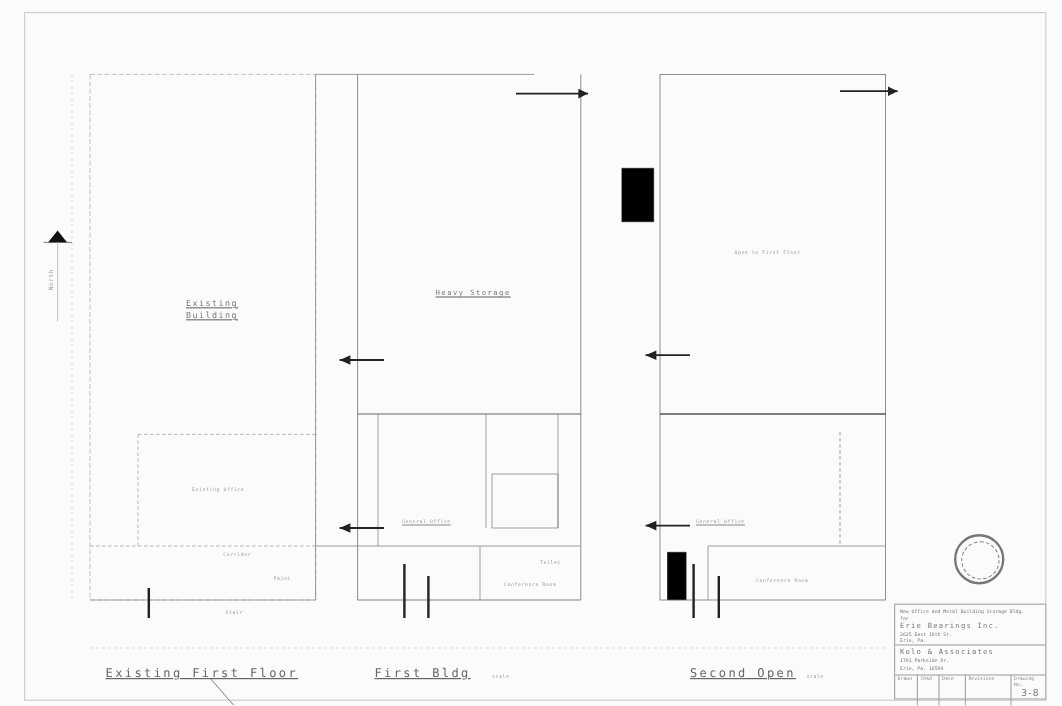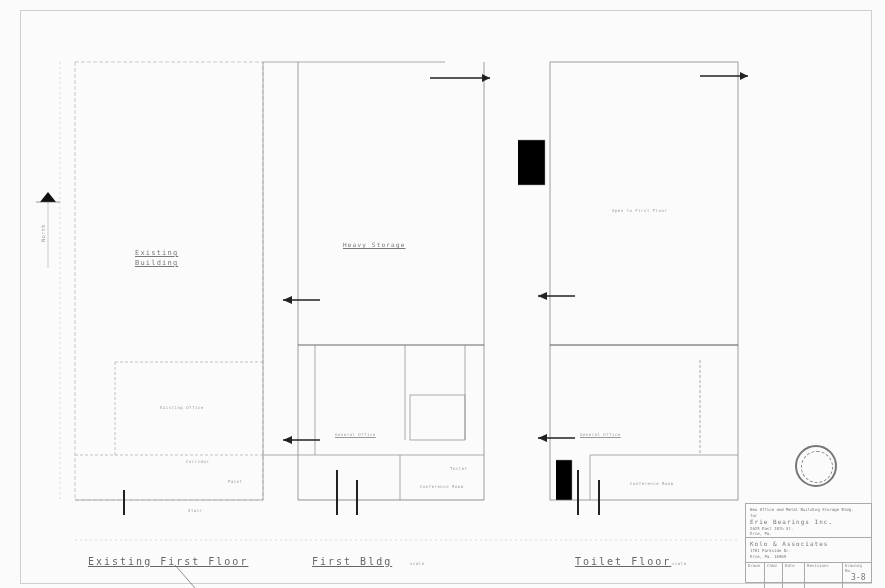--- a/index.html
+++ b/index.html
@@ -2,21 +2,21 @@
 <html><head>
 <meta charset="utf-8">
 <style>
   html,body{margin:0;padding:0;}
   body{width:885px;height:588px;background:#fbfbfb;position:relative;overflow:hidden;font-family:"Liberation Sans",sans-serif;color:#555;}
   .sheet{position:absolute;left:0;top:0;width:885px;height:588px;}
   .border{position:absolute;left:20px;top:10px;width:850px;height:572px;border:1px solid #cfcfcf;}
   .lbl{position:absolute;font-family:"DejaVu Sans Mono",monospace;letter-spacing:1px;color:#777;white-space:nowrap;}
   .tiny{font-size:4px;letter-spacing:0.5px;color:#999;}
   .big{font-size:10px;letter-spacing:2px;color:#666;text-decoration:underline;text-align:center;}
-  .mid{font-size:6px;letter-spacing:1.2px;color:#777;text-decoration:underline;}
+  .mid{font-size:6px;letter-spacing:1.2px;color:#777;text-decoration:underline;margin-left:20px;}
   .tb{position:absolute;left:745px;top:503px;width:125px;height:78px;border:1px solid #aaa;background:#fbfbfb;}
   .tb .row{position:absolute;left:4px;font-family:"DejaVu Sans Mono",monospace;color:#777;white-space:nowrap;}
   .tb .sep{position:absolute;left:0;width:125px;border-top:1px solid #aaa;}
   .cell{position:absolute;top:0;height:35px;border-left:1px solid #aaa;font-family:"DejaVu Sans Mono",monospace;font-size:4px;color:#888;padding:1px 2px;box-sizing:border-box;}
   .seal{position:absolute;left:795px;top:445px;width:42px;height:42px;border-radius:50%;border:2px solid #777;box-sizing:border-box;}
   .seal::before{content:"";position:absolute;left:4px;top:4px;width:30px;height:30px;border-radius:50%;border:1px dashed #888;}
   .north{position:absolute;left:36px;top:190px;}
 </style>
 </head>
 <body>
@@ -103,21 +103,21 @@
   <div class="lbl tiny" style="left:420px;top:484px;">Conference Room</div>
   <div class="lbl tiny" style="left:630px;top:481px;">Conference Room</div>
   <div class="lbl tiny" style="left:186px;top:459px;">Corridor</div>
   <div class="lbl tiny" style="left:228px;top:479px;">Paint</div>
   <div class="lbl tiny" style="left:188px;top:508px;">Stair</div>
   <div class="lbl tiny" style="left:450px;top:466px;">Toilet</div>
 
   <div class="lbl big" style="left:88px;top:556px;">Existing First Floor</div>
   <div class="lbl big" style="left:312px;top:556px;">First Bldg</div>
   <div class="lbl tiny" style="left:410px;top:561px;">scale</div>
-  <div class="lbl big" style="left:575px;top:556px;">Toilet Floor</div>
+  <div class="lbl big" style="left:575px;top:556px;">Second Open</div>
   <div class="lbl tiny" style="left:672px;top:561px;">scale</div>
 
   <div class="seal"></div>
 
   <div class="tb">
     <div class="row" style="top:3px;font-size:4px;">New Office and Metal Building Storage Bldg.</div>
     <div class="row" style="top:9px;font-size:4px;">for</div>
     <div class="row" style="top:14px;font-size:6px;letter-spacing:1px;">Erie Bearings Inc.</div>
     <div class="row" style="top:22px;font-size:4px;">2625 East 18th St.</div>
     <div class="row" style="top:27px;font-size:4px;">Erie, Pa.</div>

